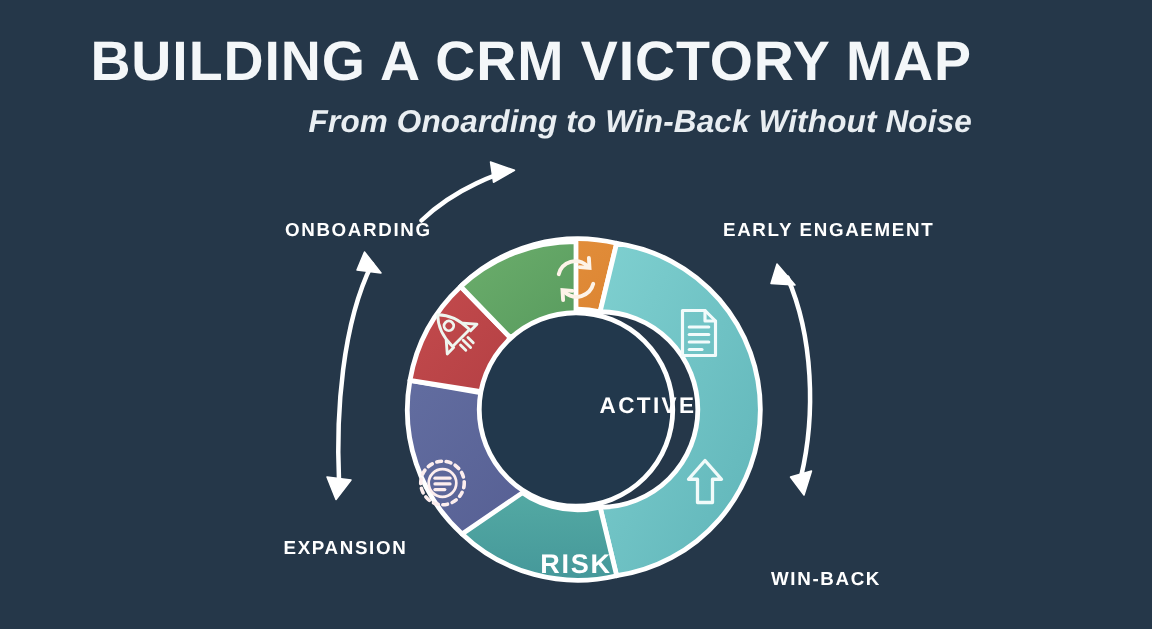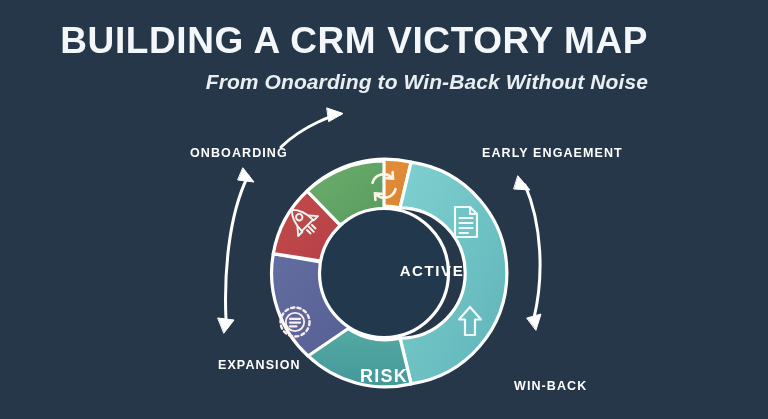--- a/index.html
+++ b/index.html
@@ -65,21 +65,21 @@
     position: absolute;
     font-size: 12.5px;
     font-weight: bold;
     letter-spacing: 1.1px;
     color: #ffffff;
     white-space: nowrap;
     font-family: "Liberation Sans", sans-serif;
   }
   .lbl-onboarding { left: 190px; top: 146px; }
   .lbl-early      { left: 482px; top: 146px; }
-  .lbl-expansion  { left: 194px; top: 358px; padding-left: 24px; }
+  .lbl-expansion  { left: 165px; top: 358px; padding-left: 24px; }
   .lbl-winback    { left: 514px; top: 379px; }
   .center-label {
     position: absolute;
     left: 322px;
     top: 262px;
     width: 124px;
     text-align: center;
     font-size: 15px;
     font-weight: bold;
     letter-spacing: 1.6px;

